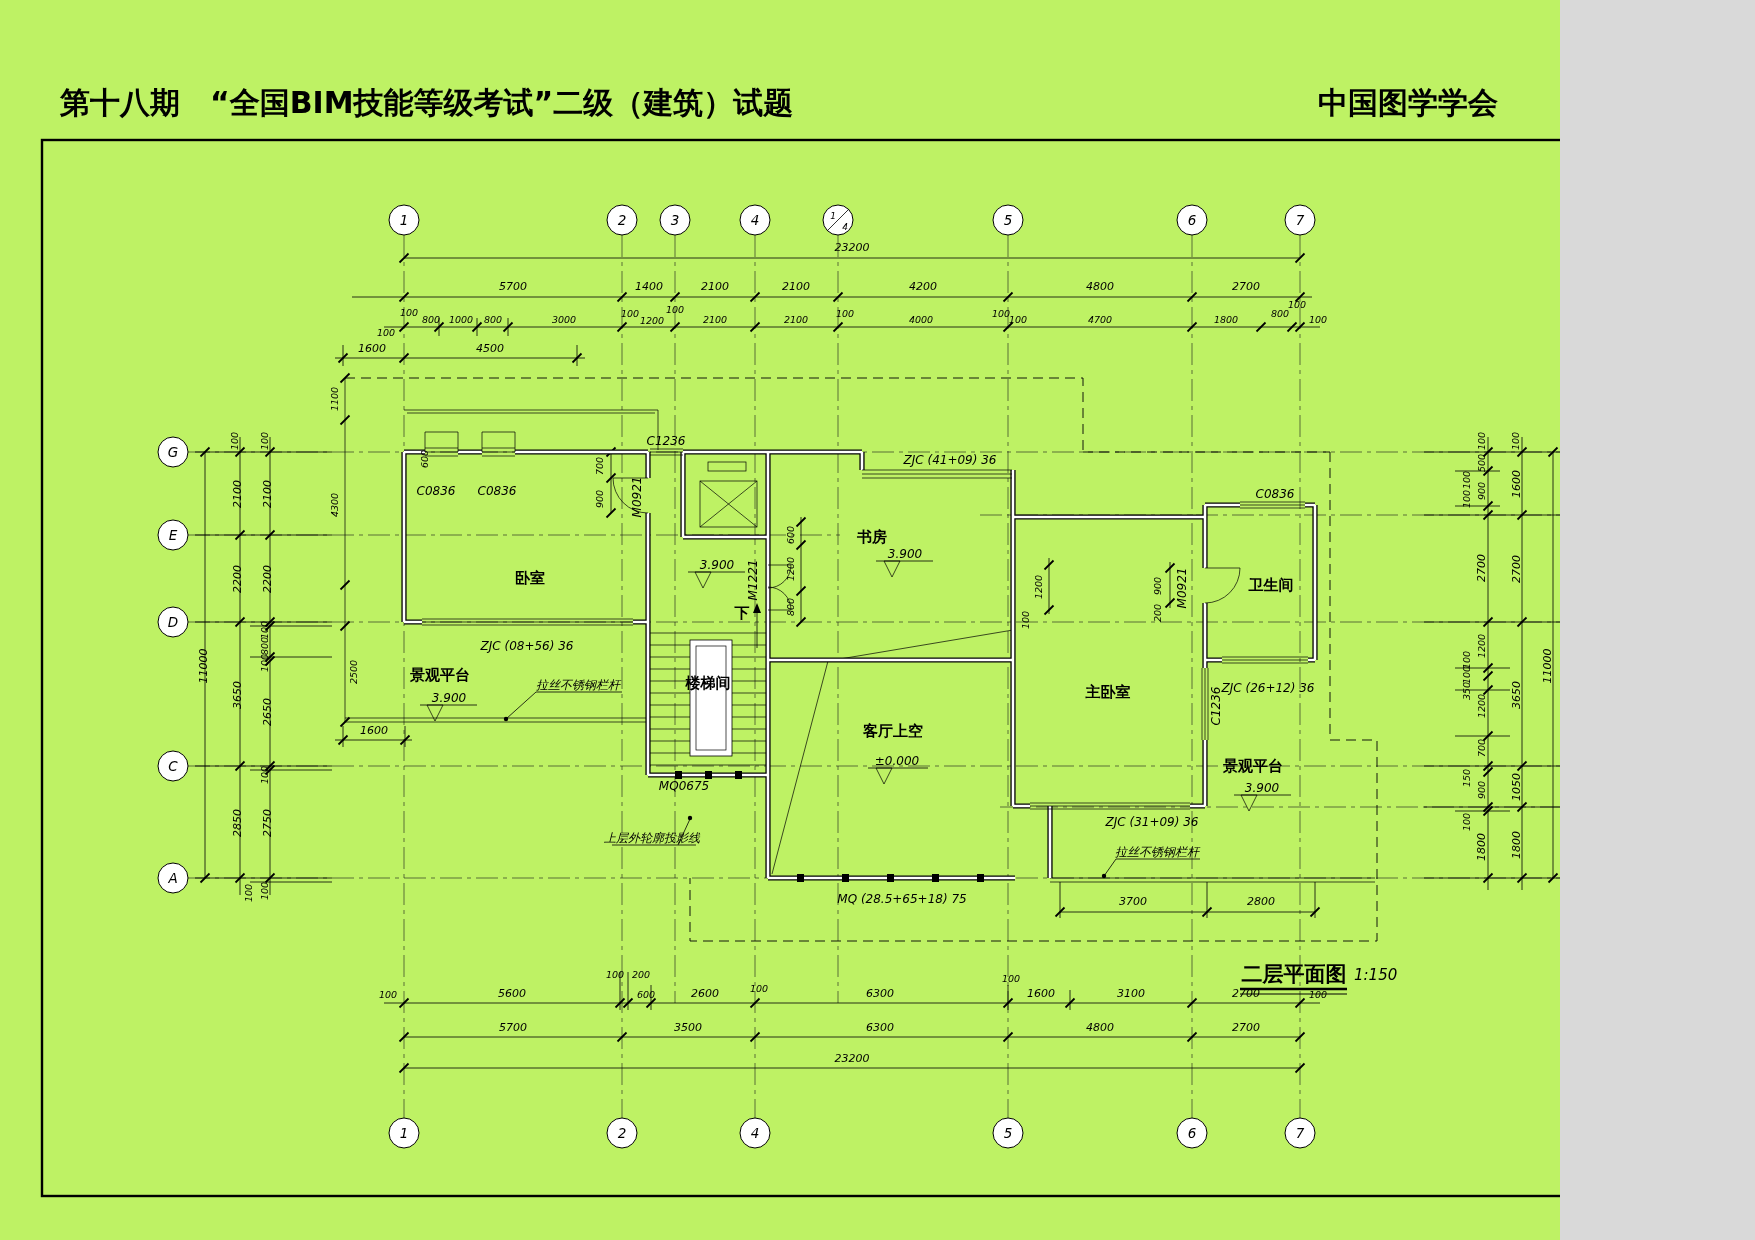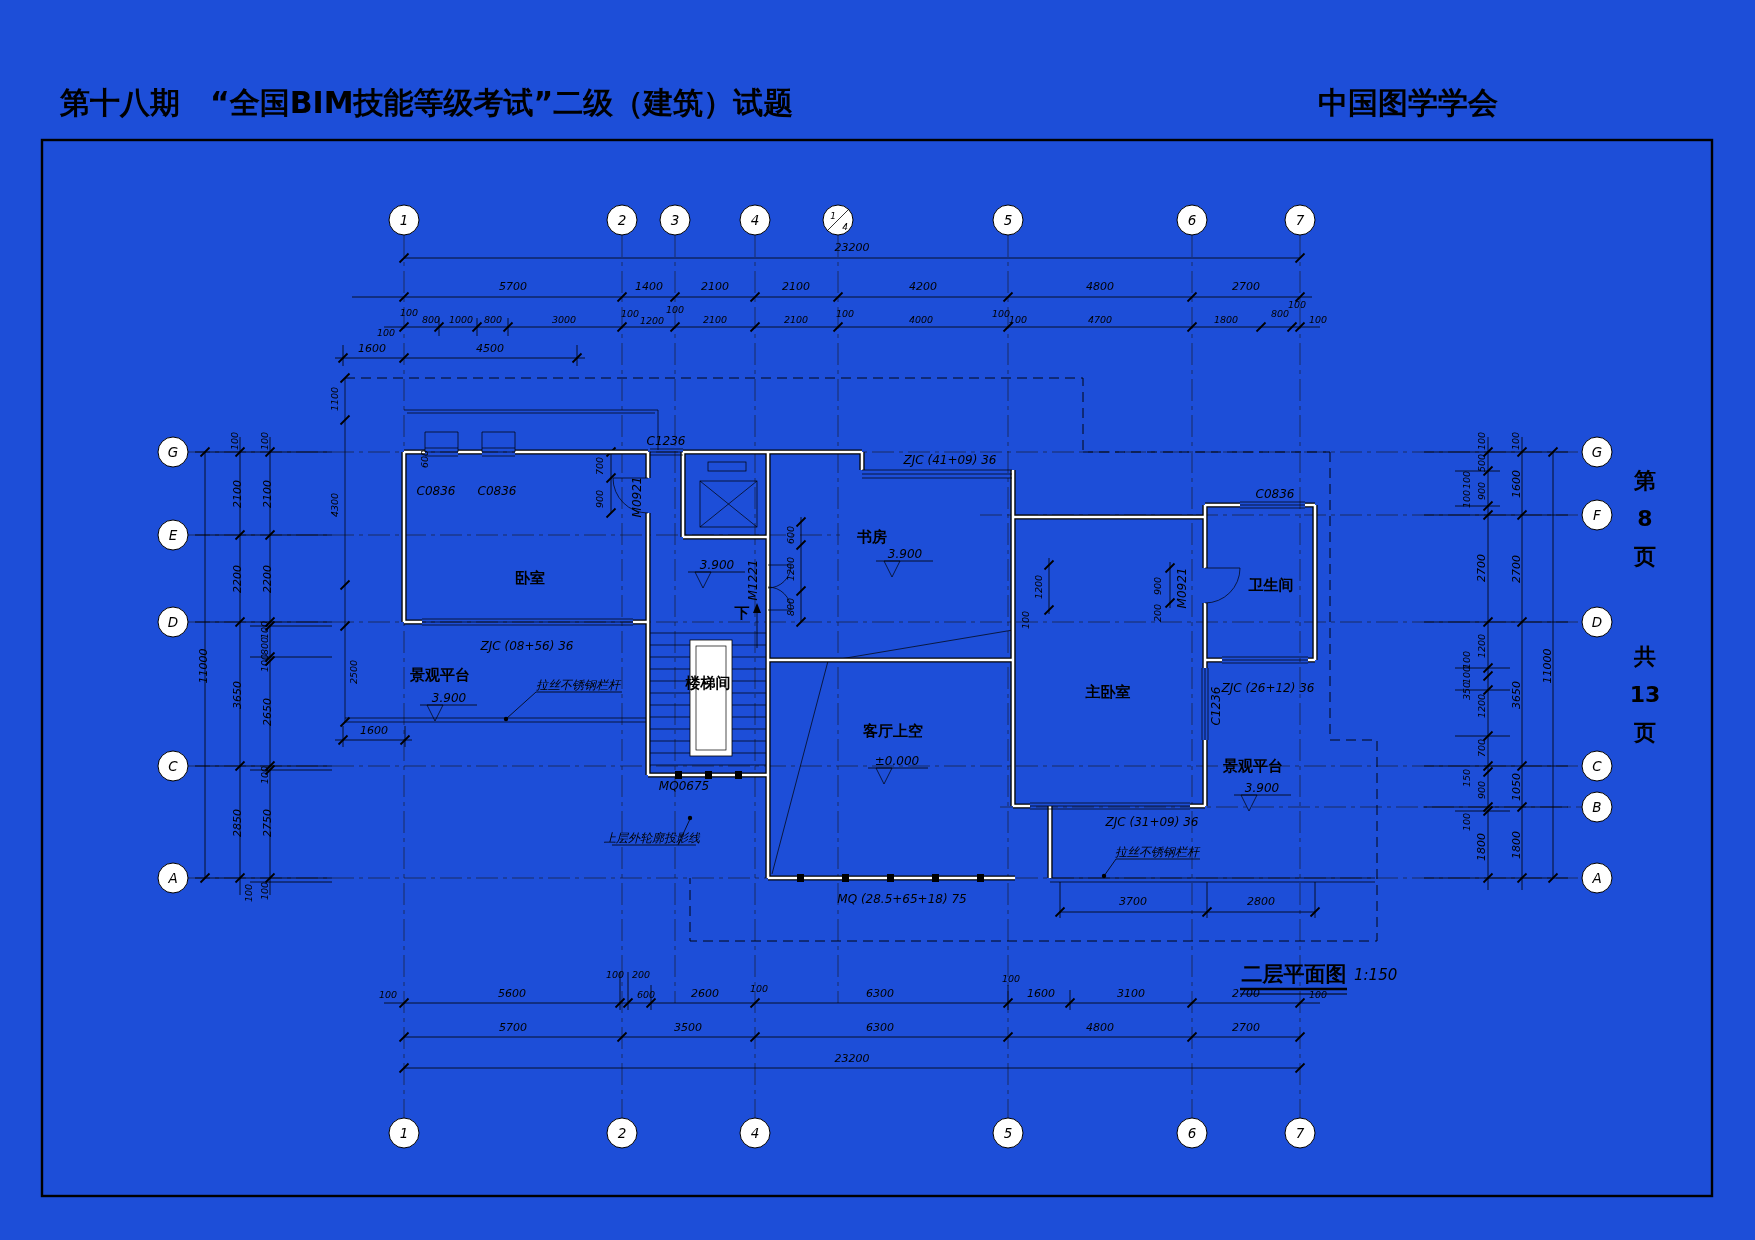--- a/index.html
+++ b/index.html
@@ -1,16 +1,16 @@
 <!DOCTYPE html>
 <html><head>
 <meta charset="utf-8">
 <style>
   html,body{margin:0;padding:0;background:#d9d9d9}
-  .sheet{position:relative;width:1755px;height:1240px;background:#1d4ed8;overflow:hidden}
+  .sheet{position:relative;width:1560px;height:1240px;background:#bef264;overflow:hidden}
   svg{position:absolute;left:0;top:0}
   .ln{stroke:#000;stroke-width:.8;fill:none}
   .grid{stroke:#1a1a1a;stroke-width:.6;stroke-dasharray:22 5 4 5;fill:none}
   .proj{stroke:#000;stroke-width:.9;stroke-dasharray:10 6;fill:none}
   .wall{stroke:#000;stroke-width:5.2;fill:none}
   .core{stroke:#fff;stroke-width:2.6;fill:none}
   .thinw{stroke:#000;stroke-width:.7;fill:none}
   .tkk{stroke:#000;stroke-width:1.8}
   .mull{fill:#000}
   text{font-family:"DejaVu Sans",sans-serif;fill:#000}

